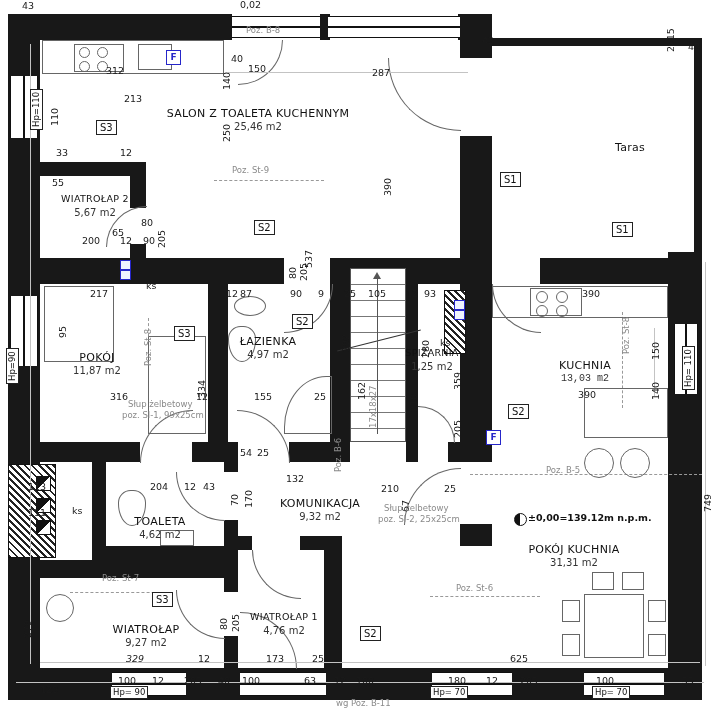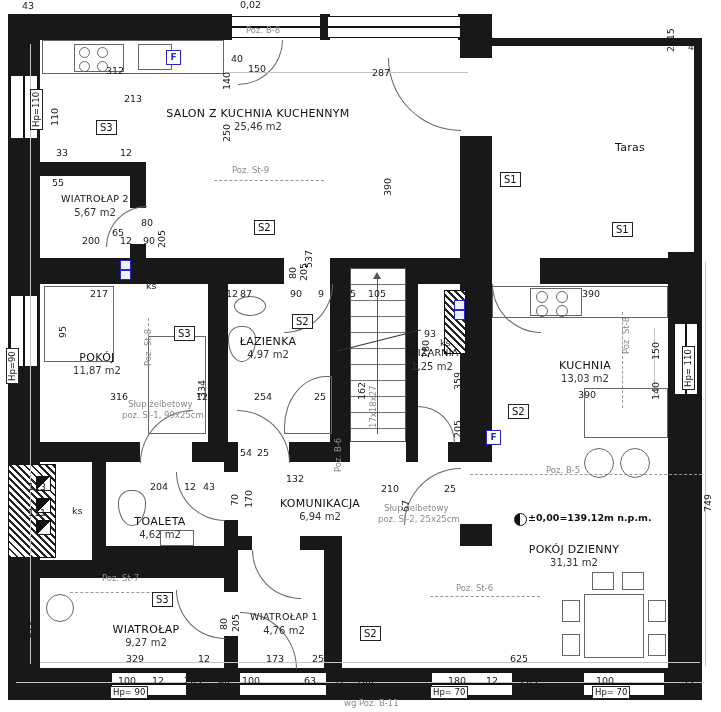--- a/index.html
+++ b/index.html
@@ -149,41 +149,41 @@
     <div class="abs toilet" style="left: 118px; top: 490px; width: 28px; height: 36px;"></div>
     <div class="abs tub" style="left: 284px; top: 376px; width: 48px; height: 58px;"></div>
     <div class="abs ell" style="left: 234px; top: 296px; width: 32px; height: 20px;"></div>
     <div class="abs ventcell" style="left: 120px; top: 260px;"></div>
     <div class="abs ventcell" style="left: 120px; top: 270px;"></div>
     <div class="abs ventcell" style="left: 454px; top: 300px;"></div>
     <div class="abs ventcell" style="left: 454px; top: 310px;"></div>
     <div class="abs flue" style="left: 36px; top: 476px;"></div>
     <div class="abs flue" style="left: 36px; top: 498px;"></div>
     <div class="abs flue" style="left: 36px; top: 520px;"></div>
-    <div class="abs room-n" style="left: 258px; top: 108px;">SALON Z KUCHNIA KUCHENNYM</div>
+    <div class="abs room-n" style="left: 258px; top: 108px;">SALON Z TOALETA KUCHENNYM</div>
     <div class="abs room-a" style="left: 258px; top: 121px;">25,46 m2</div>
     <div class="abs room-n" style="left: 95px; top: 194px; font-size: 9.5px;">WIATROŁAP 2</div>
     <div class="abs room-a" style="left: 95px; top: 207px;">5,67 m2</div>
     <div class="abs room-n" style="left: 97px; top: 352px;">POKÓJ</div>
     <div class="abs room-a" style="left: 97px; top: 365px;">11,87 m2</div>
     <div class="abs room-n" style="left: 268px; top: 336px;">ŁAZIENKA</div>
     <div class="abs room-a" style="left: 268px; top: 349px;">4,97 m2</div>
     <div class="abs room-n" style="left: 432px; top: 348px; font-size: 9.5px;">SPIŻARNIA</div>
     <div class="abs room-a" style="left: 432px; top: 361px;">1,25 m2</div>
     <div class="abs room-n" style="left: 585px; top: 360px;">KUCHNIA</div>
-    <div class="abs room-a" style="left: 585px; top: 373px;">13,03 m2</div>
+    <div class="abs room-a" style="left: 585px; top: 373px; font-family: Liberation Mono, monospace;">13,03 m2</div>
     <div class="abs room-n" style="left: 160px; top: 516px;">TOALETA</div>
     <div class="abs room-a" style="left: 160px; top: 529px;">4,62 m2</div>
     <div class="abs room-n" style="left: 320px; top: 498px;">KOMUNIKACJA</div>
-    <div class="abs room-a" style="left: 320px; top: 511px;">6,94 m2</div>
+    <div class="abs room-a" style="left: 320px; top: 511px;">9,32 m2</div>
     <div class="abs room-n" style="left: 146px; top: 624px;">WIATROŁAP</div>
     <div class="abs room-a" style="left: 146px; top: 637px;">9,27 m2</div>
     <div class="abs room-n" style="left: 284px; top: 612px; font-size: 9.5px;">WIATROŁAP 1</div>
     <div class="abs room-a" style="left: 284px; top: 625px;">4,76 m2</div>
-    <div class="abs room-n" style="left: 574px; top: 544px;">POKÓJ DZIENNY</div>
+    <div class="abs room-n" style="left: 574px; top: 544px;">POKÓJ KUCHNIA</div>
     <div class="abs room-a" style="left: 574px; top: 557px;">31,31 m2</div>
     <div class="abs room-n" style="left: 630px; top: 142px;">Taras</div>
     <div class="abs dim" style="left: 22px; top: 1px;">43</div>
     <div class="abs dim" style="left: 240px; top: 0px;">0,02</div>
     <div class="abs dim" style="left: 248px; top: 64px;">150</div>
     <div class="abs dim" style="left: 372px; top: 68px;">287</div>
     <div class="abs dim" style="left: 482px; top: 36px;">43</div>
     <div class="abs dim" style="left: 688px; top: 42px;">43</div>
     <div class="abs dim" style="left: 106px; top: 66px;">312</div>
     <div class="abs dim" style="left: 124px; top: 94px;">213</div>
@@ -197,39 +197,39 @@
     <div class="abs dim" style="left: 120px; top: 236px;">12</div>
     <div class="abs dim" style="left: 231px; top: 54px;">40</div>
     <div class="abs dim" style="left: 90px; top: 289px;">217</div>
     <div class="abs dim" style="left: 226px; top: 289px;">12</div>
     <div class="abs dim" style="left: 240px; top: 289px;">87</div>
     <div class="abs dim" style="left: 290px; top: 289px;">90</div>
     <div class="abs dim" style="left: 318px; top: 289px;">9</div>
     <div class="abs dim" style="left: 344px; top: 289px;">25</div>
     <div class="abs dim" style="left: 368px; top: 289px;">105</div>
     <div class="abs dim" style="left: 406px; top: 289px;">12</div>
-    <div class="abs dim" style="left: 424px; top: 289px; margin-top: 40px;">93</div>
+    <div class="abs dim" style="left: 424px; top: 289px;">93</div>
     <div class="abs dim" style="left: 582px; top: 289px;">390</div>
     <div class="abs dim" style="left: 110px; top: 392px;">316</div>
     <div class="abs dim" style="left: 196px; top: 392px;">12</div>
-    <div class="abs dim" style="left: 254px; top: 392px;">254</div>
+    <div class="abs dim" style="left: 254px; top: 392px;">155</div>
     <div class="abs dim" style="left: 314px; top: 392px;">25</div>
     <div class="abs dim" style="left: 578px; top: 390px;">390</div>
     <div class="abs dim" style="left: 240px; top: 448px;">54</div>
     <div class="abs dim" style="left: 257px; top: 448px;">25</div>
     <div class="abs dim" style="left: 286px; top: 474px;">132</div>
     <div class="abs dim" style="left: 28px; top: 482px;">113</div>
     <div class="abs dim" style="left: 28px; top: 508px;">111</div>
     <div class="abs dim" style="left: 150px; top: 482px;">204</div>
     <div class="abs dim" style="left: 184px; top: 482px;">12</div>
     <div class="abs dim" style="left: 203px; top: 482px;">43</div>
     <div class="abs dim" style="left: 381px; top: 484px;">210</div>
     <div class="abs dim" style="left: 444px; top: 484px;">25</div>
     <div class="abs dim" style="left: 510px; top: 654px;">625</div>
-    <div class="abs dim" style="left: 126px; top: 654px;">329</div>
+    <div class="abs dim" style="left: 126px; top: 654px; font-style: italic;">329</div>
     <div class="abs dim" style="left: 198px; top: 654px;">12</div>
     <div class="abs dim" style="left: 266px; top: 654px;">173</div>
     <div class="abs dim" style="left: 312px; top: 654px;">25</div>
     <div class="abs dim" style="left: 40px; top: 676px; margin-top: 9px;">120</div>
     <div class="abs dim" style="left: 118px; top: 676px;">100</div>
     <div class="abs dim" style="left: 152px; top: 676px;">12</div>
     <div class="abs dim" style="left: 184px; top: 676px;">205</div>
     <div class="abs dim" style="left: 218px; top: 676px;">40</div>
     <div class="abs dim" style="left: 242px; top: 676px;">100</div>
     <div class="abs dim" style="left: 304px; top: 676px;">63</div>
@@ -268,21 +268,21 @@
     <div class="abs dim v" style="left: 231px; top: 632px;">205</div>
     <div class="abs note" style="left: 246px; top: 26px;">Poz. B-8</div>
     <div class="abs note" style="left: 232px; top: 166px;">Poz. St-9</div>
     <div class="abs note" style="left: 128px; top: 400px;">Słup żelbetowy</div>
     <div class="abs note" style="left: 122px; top: 411px;">poz. Sl-1, 99x25cm</div>
     <div class="abs note" style="left: 384px; top: 504px;">Słup żelbetowy</div>
     <div class="abs note" style="left: 378px; top: 515px;">poz. Sl-2, 25x25cm</div>
     <div class="abs note" style="left: 546px; top: 466px;">Poz. B-5</div>
     <div class="abs note" style="left: 102px; top: 574px;">Poz. St-7</div>
     <div class="abs note" style="left: 456px; top: 584px;">Poz. St-6</div>
-    <div class="abs note" style="left: 344px; top: 699px;">wg Poz. B-11</div>
+    <div class="abs note" style="left: 336px; top: 699px;">wg Poz. B-11</div>
     <div class="abs note v" style="left: 144px; top: 366px;">Poz. St-8</div>
     <div class="abs note v" style="left: 622px; top: 354px;">Poz. St-8</div>
     <div class="abs note v" style="left: 334px; top: 472px;">Poz. B-6</div>
     <div class="abs note v" style="left: 369px; top: 428px;">17x18x27</div>
     <div class="abs smark" style="left: 500px; top: 172px;">S1</div>
     <div class="abs smark" style="left: 612px; top: 222px;">S1</div>
     <div class="abs smark" style="left: 254px; top: 220px;">S2</div>
     <div class="abs smark" style="left: 292px; top: 314px;">S2</div>
     <div class="abs smark" style="left: 508px; top: 404px;">S2</div>
     <div class="abs smark" style="left: 360px; top: 626px;">S2</div>

